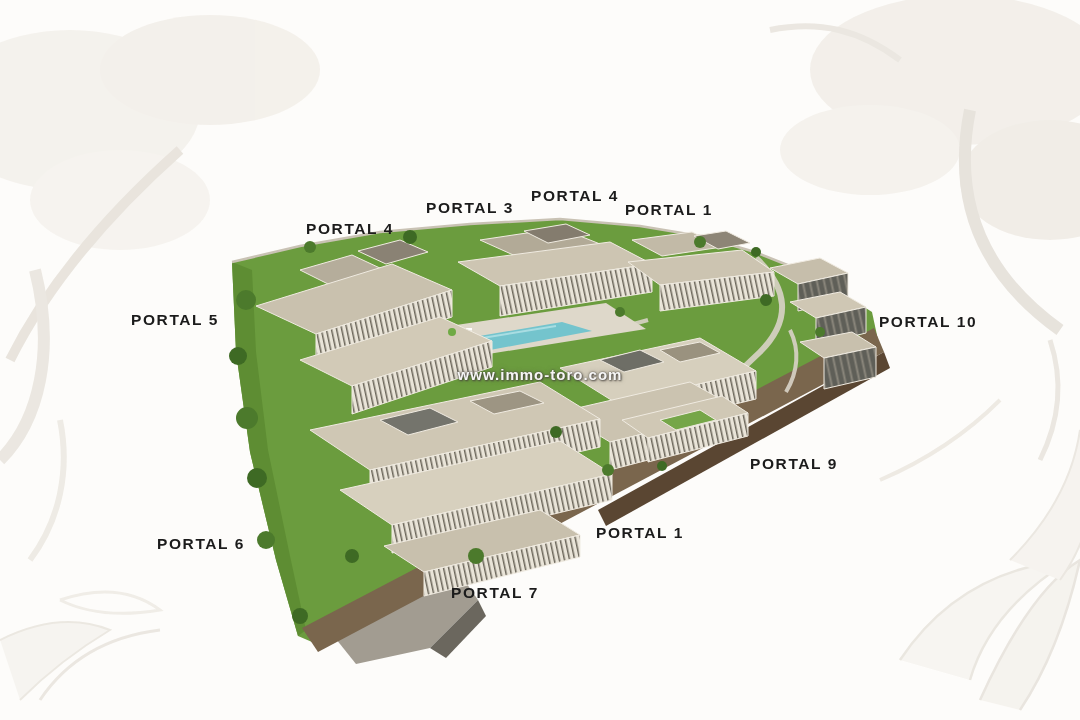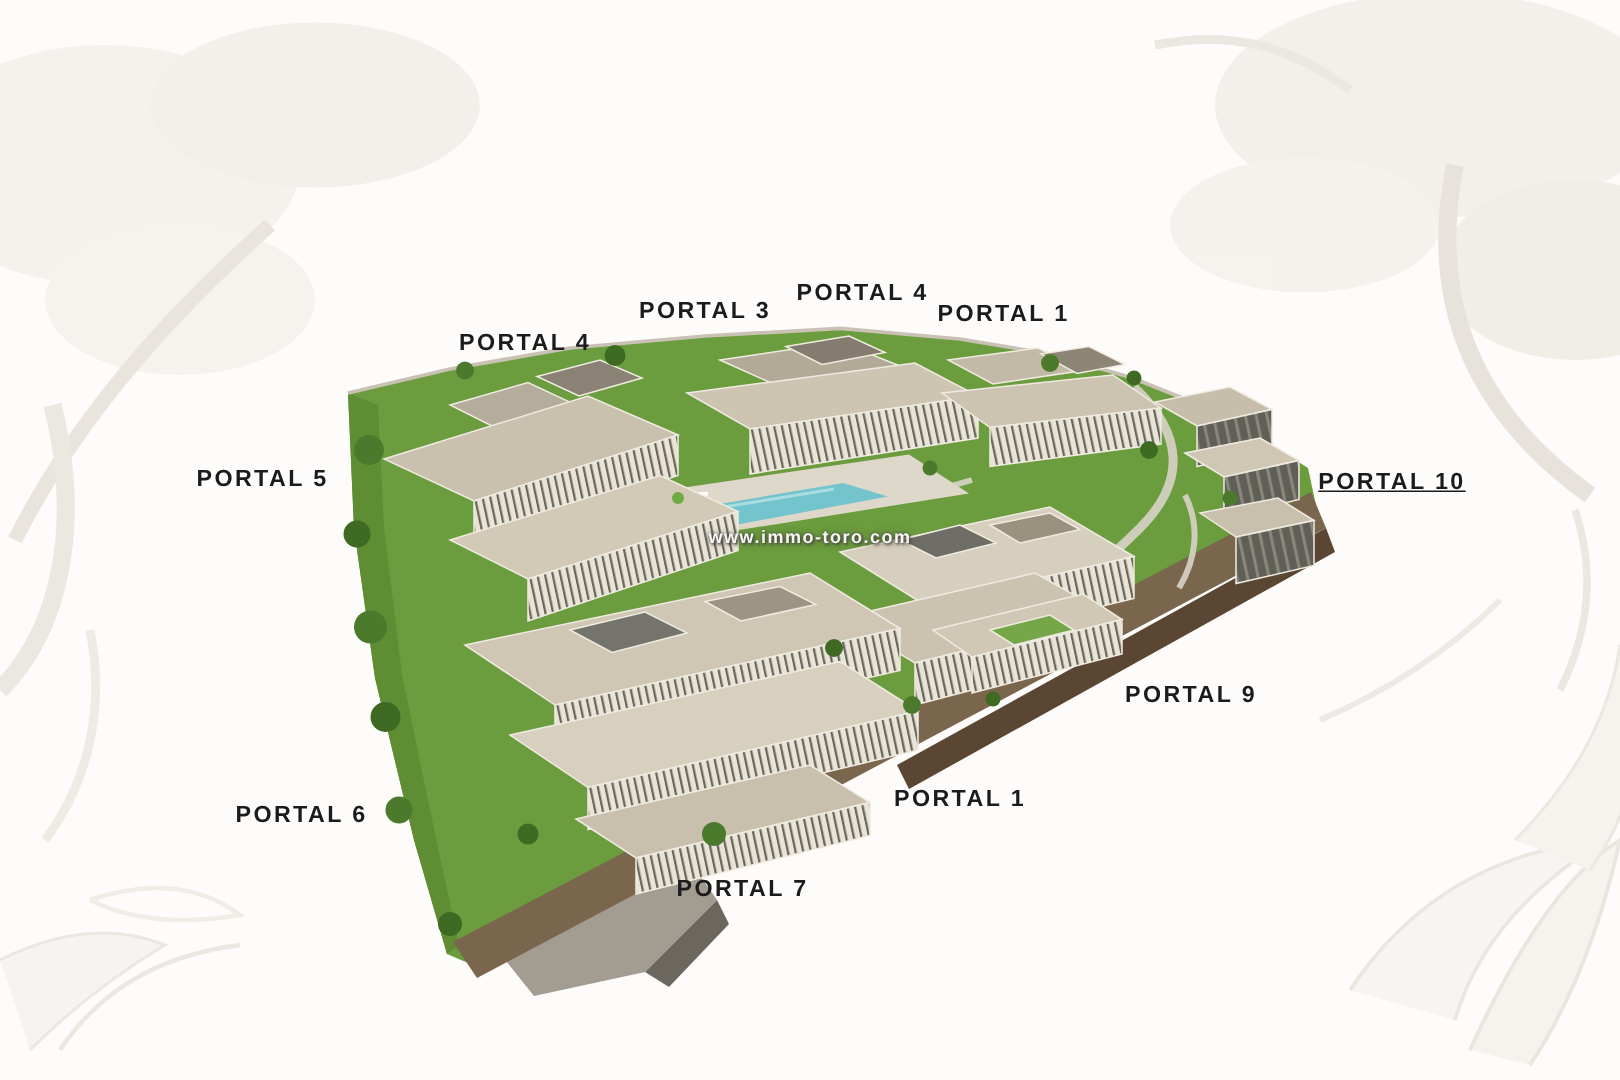--- a/index.html
+++ b/index.html
@@ -9,22 +9,22 @@
     font-family:"Liberation Sans", sans-serif;
   }
   .bg-art{position:absolute;top:0;left:0;width:1080px;height:720px;pointer-events:none;}
   .site-svg{position:absolute;top:0;left:0;width:1080px;height:720px;}
   .portal-label{
     position:absolute;transform:translate(-50%,-50%);
     font-weight:bold;font-size:15.5px;letter-spacing:1.6px;
     color:#1b1b1b;white-space:nowrap;user-select:none;
   }
   .watermark{
-    position:absolute;left:540px;top:358px;transform:translate(-50%,-50%);
-    font-weight:bold;font-size:12px;letter-spacing:1px;white-space:nowrap;
+    position:absolute;left:540px;top:374px;transform:translate(-50%,-50%);
+    font-weight:bold;font-size:15px;letter-spacing:1px;white-space:nowrap;
     color:rgba(255,255,255,0.95);
     text-shadow:0 0 2px rgba(70,65,60,.95), 0 0 5px rgba(90,85,80,.55), 1px 1px 2px rgba(70,65,60,.8);
   }
 </style>
 </head>
 <body>
 
 <div class="stage">
 
   <svg class="bg-art" viewBox="0 0 1080 720" aria-hidden="true">
@@ -178,17 +178,17 @@
 
   <div class="portal-label" style="left:669px;top:210px;">PORTAL 1</div>
   <div class="portal-label" style="left:575px;top:196px;">PORTAL 4</div>
   <div class="portal-label" style="left:470px;top:208px;">PORTAL 3</div>
   <div class="portal-label" style="left:350px;top:229px;">PORTAL 4</div>
   <div class="portal-label" style="left:175px;top:320px;">PORTAL 5</div>
   <div class="portal-label" style="left:201px;top:544px;">PORTAL 6</div>
   <div class="portal-label" style="left:495px;top:593px;">PORTAL 7</div>
   <div class="portal-label" style="left:640px;top:533px;">PORTAL 1</div>
   <div class="portal-label" style="left:794px;top:464px;">PORTAL 9</div>
-  <div class="portal-label" style="left:928px;top:322px;text-decoration:underline;">PORTAL 10</div>
+  <div class="portal-label" style="left:928px;top:322px;">PORTAL 10</div>
 
   <div class="watermark">www.immo-toro.com</div>
 
 </div>
 
 </body></html>

